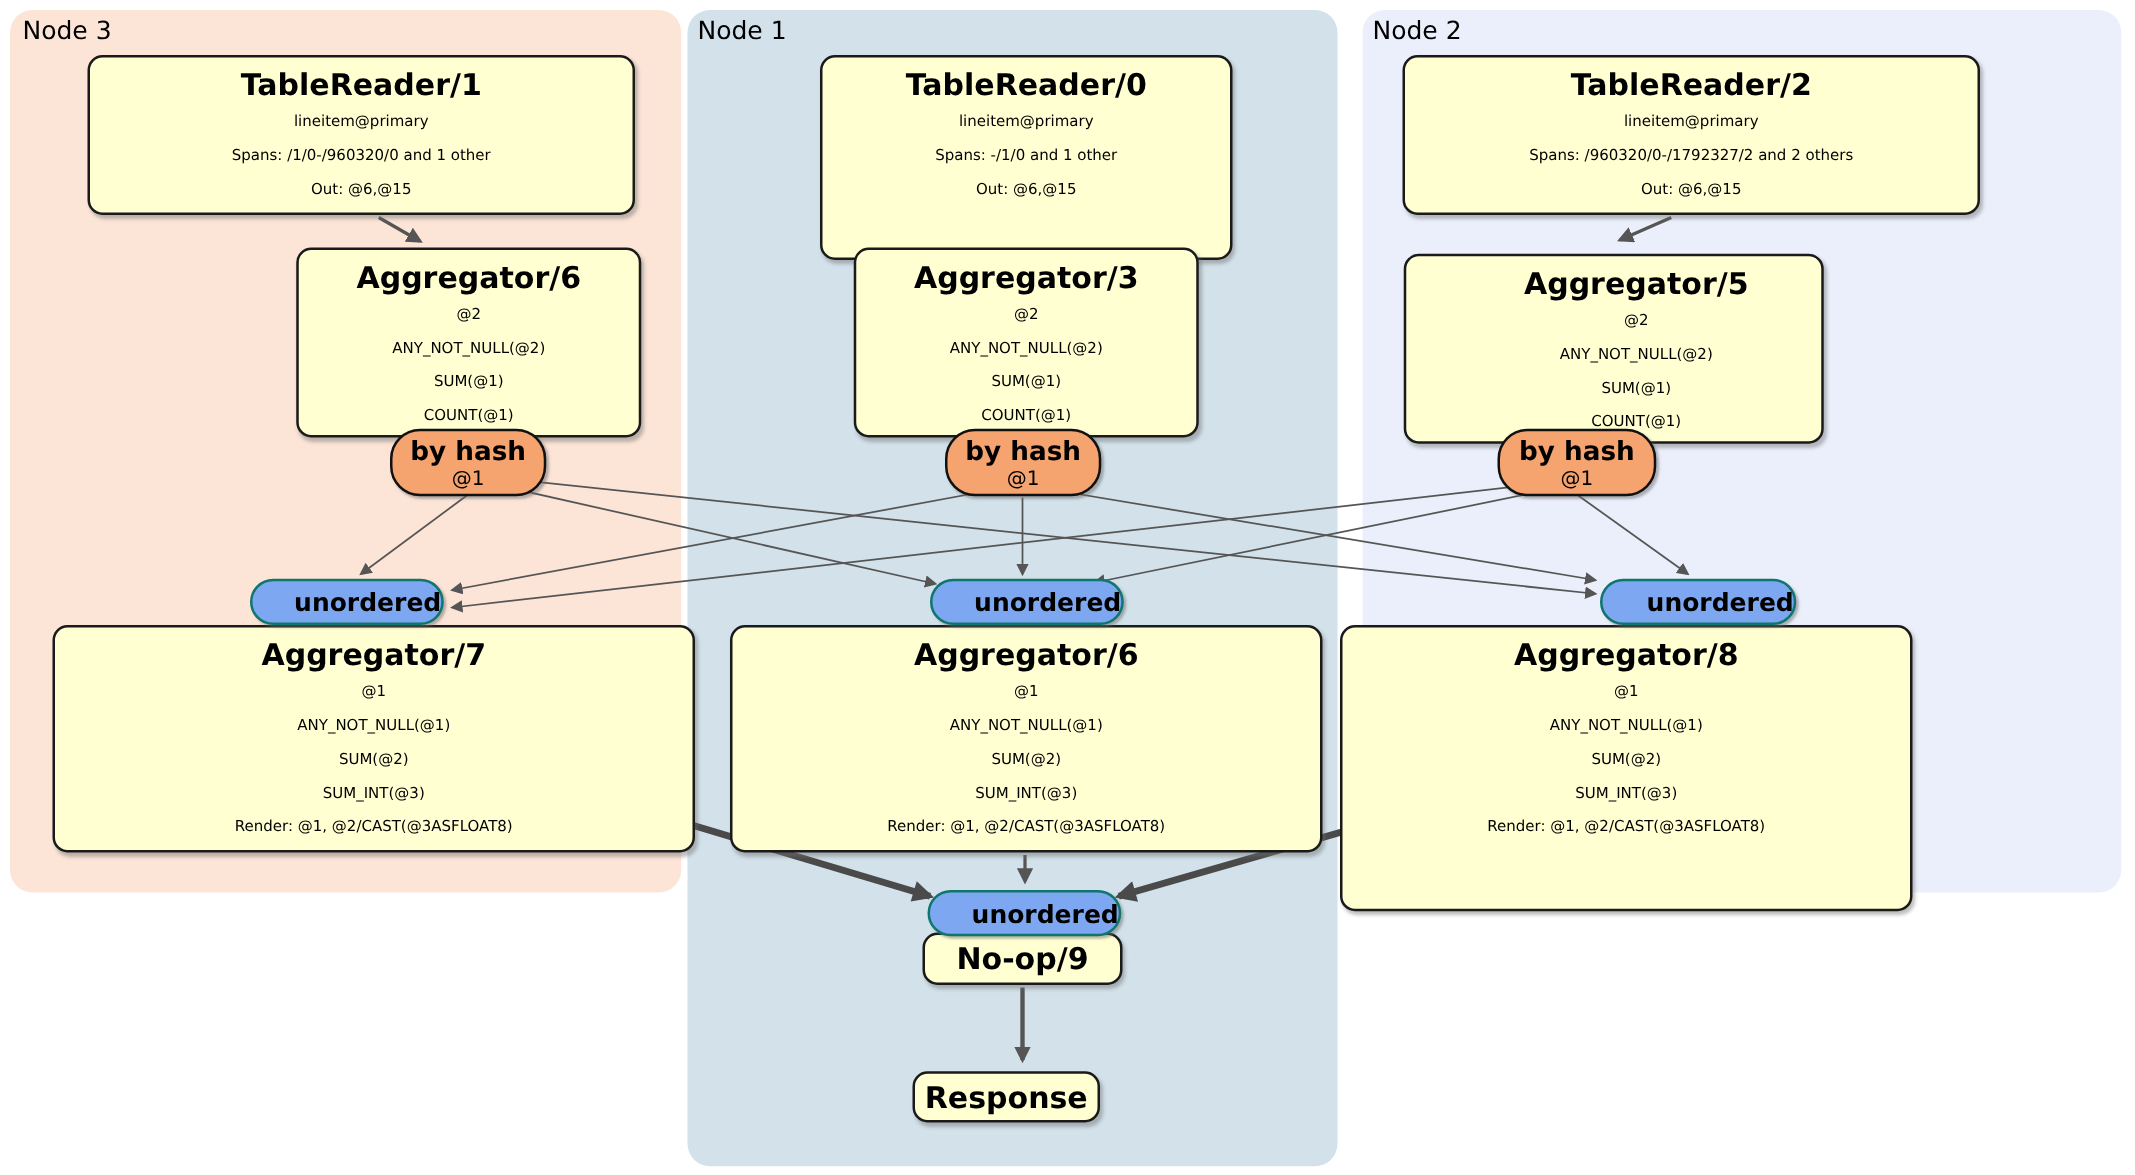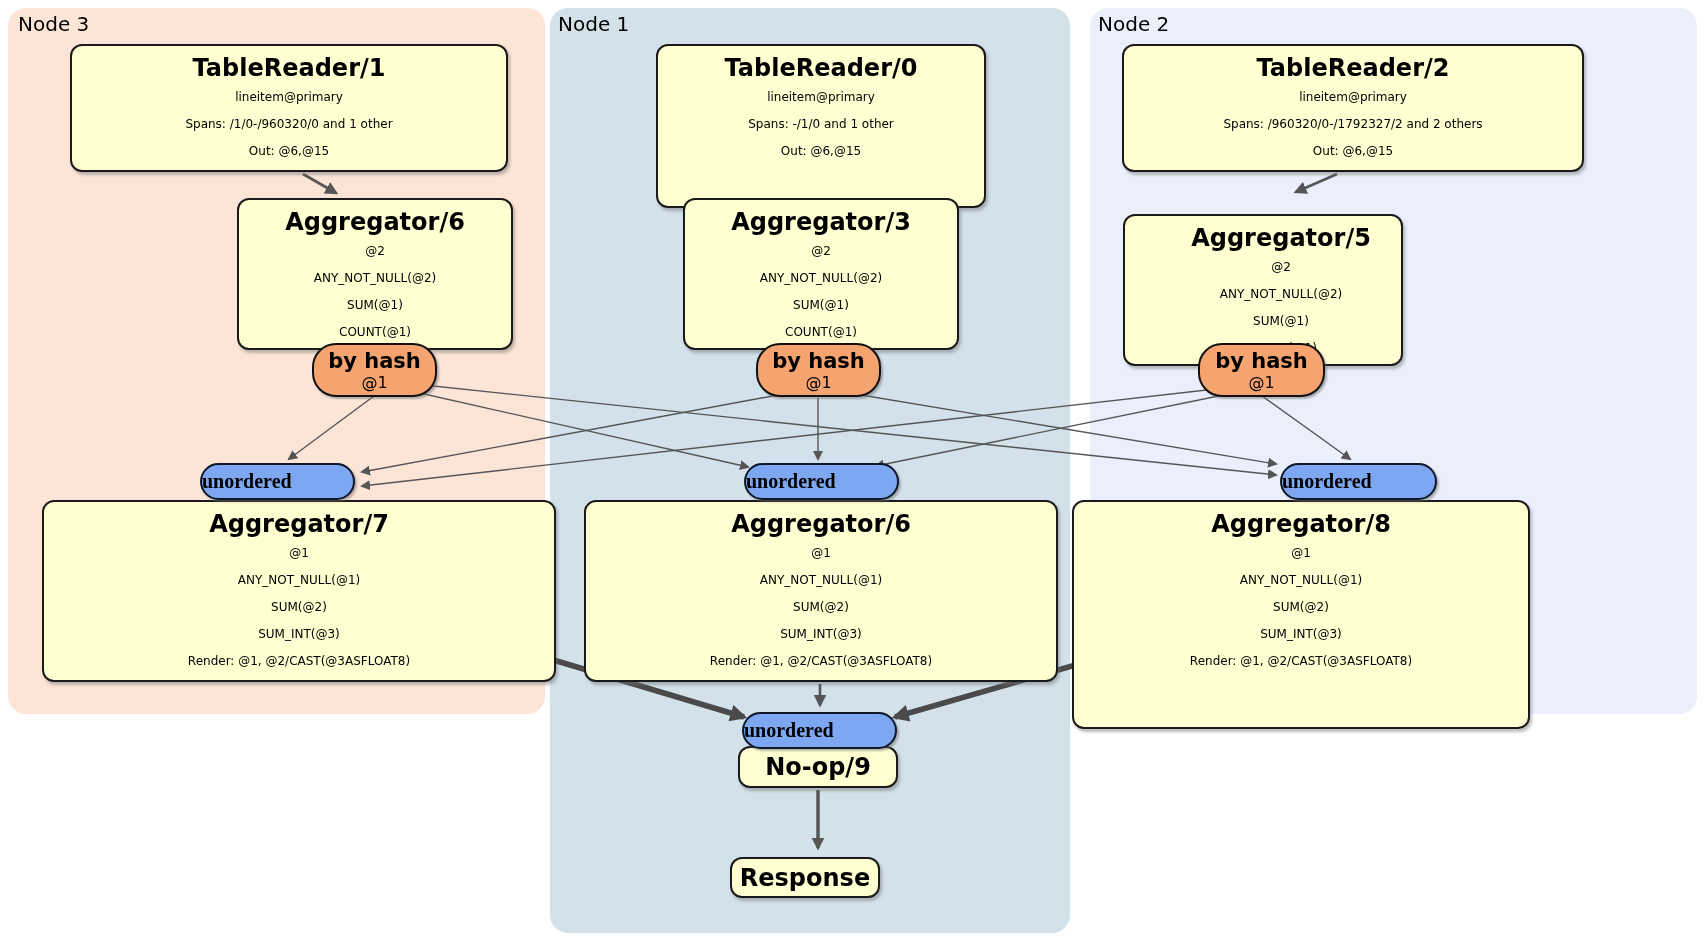--- a/index.html
+++ b/index.html
@@ -31,24 +31,24 @@
   .router{
     position:absolute;z-index:4;box-sizing:border-box;text-align:center;
     background:var(--router_fill);border:2px solid #111;border-radius:24px;
     box-shadow:2px 2px 2px rgba(110,110,110,0.5);
     display:flex;flex-direction:column;align-items:center;justify-content:center;
   }
   .router-label{font-size:21px;font-weight:bold;line-height:24px;}
   .router-detail{font-size:16px;line-height:19px;}
   .sync{
     position:absolute;z-index:4;box-sizing:border-box;
-    background:var(--sync_fill);border:2px solid #0f172a;border-radius:20px;
+    background:var(--sync_fill);border:2px solid #0f766e;border-radius:20px;
     box-shadow:2px 2px 2px rgba(110,110,110,0.5);
-    display:flex;align-items:center;justify-content:flex-start;
-    font-size:20px;font-weight:bold;font-family:Liberation Serif, serif;
+    display:flex;align-items:center;justify-content:flex-end;
+    font-size:20px;font-weight:bold;
   }
 </style>
 </head>
 <body>
 
 <div id="canvas">
 
   <div class="region region-n3" style="left:8px;top:8px;width:537px;height:706px;"></div>
   <div class="region region-n1" style="left:550px;top:8px;width:520px;height:925px;"></div>
   <div class="region region-n2" style="left:1090px;top:8px;width:607px;height:706px;"></div>
@@ -161,21 +161,21 @@
   </div>
 
   <div class="pbox" style="left:1122px;top:44px;width:462px;height:128px;">
     <div class="ptitle">TableReader/2</div>
     <div>
         <div class="pline">lineitem@primary</div>
         <div class="pline">Spans: /960320/0-/1792327/2 and 2 others</div>
         <div class="pline">Out: @6,@15</div>
       </div>
   </div>
-  <div class="pbox" style="left:1123px;top:214px;width:280px;height:152px;padding-left:36px;">
+  <div class="pbox" style="left:1123px;top:203px;width:336px;height:152px;padding-left:36px;">
     <div class="ptitle">Aggregator/5</div>
     <div>
         <div class="pline">@2</div>
         <div class="pline">ANY_NOT_NULL(@2)</div>
         <div class="pline">SUM(@1)</div>
         <div class="pline">COUNT(@1)</div>
       </div>
   </div>
   <div class="router" style="left:1198px;top:343px;width:127px;height:54px;">
     <div class="router-label">by hash</div>

